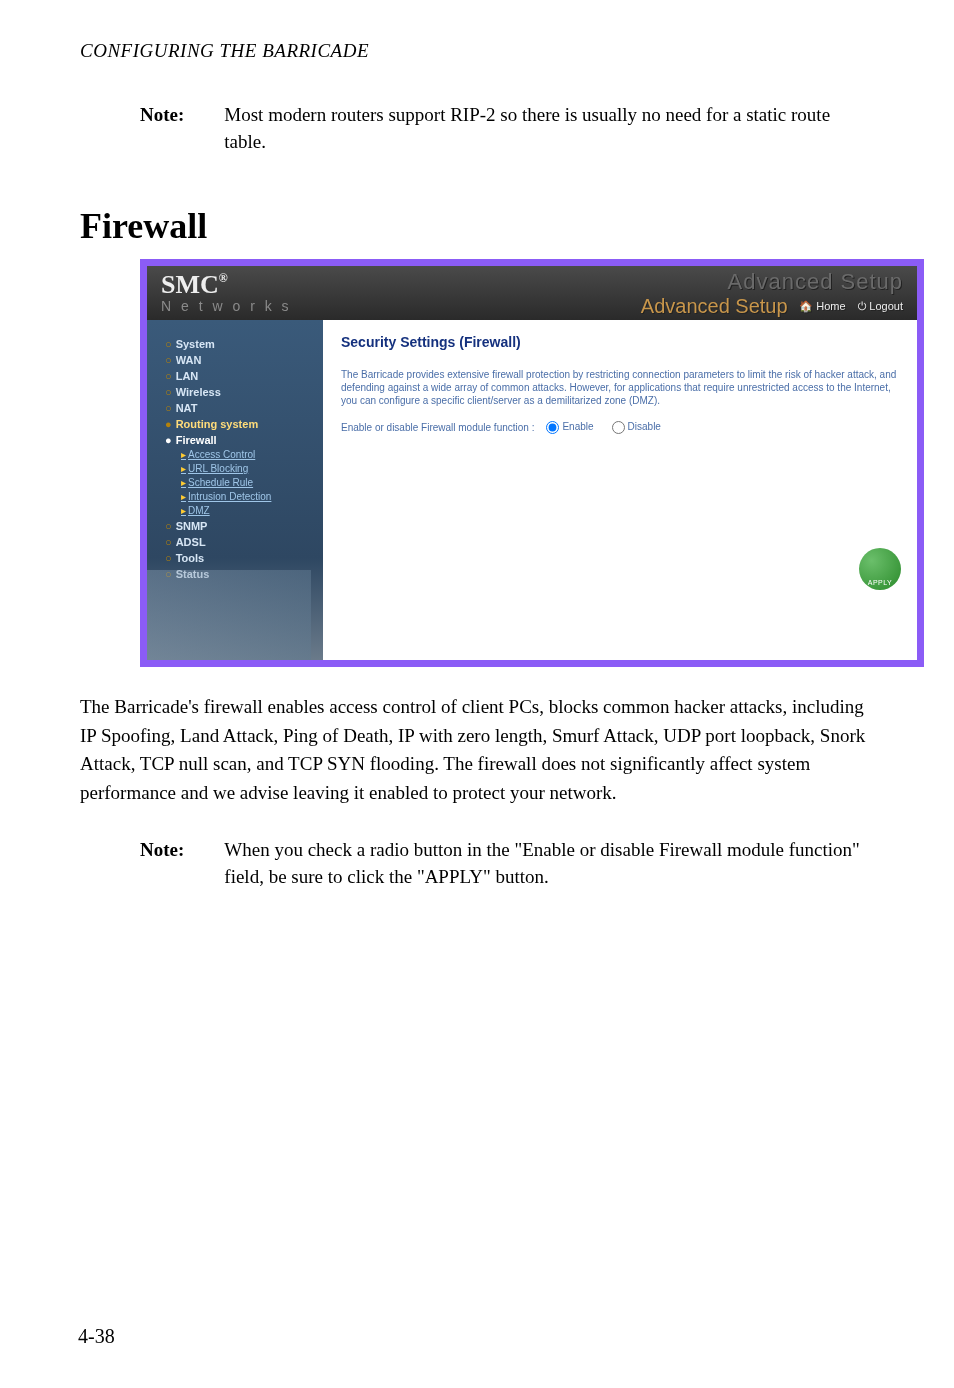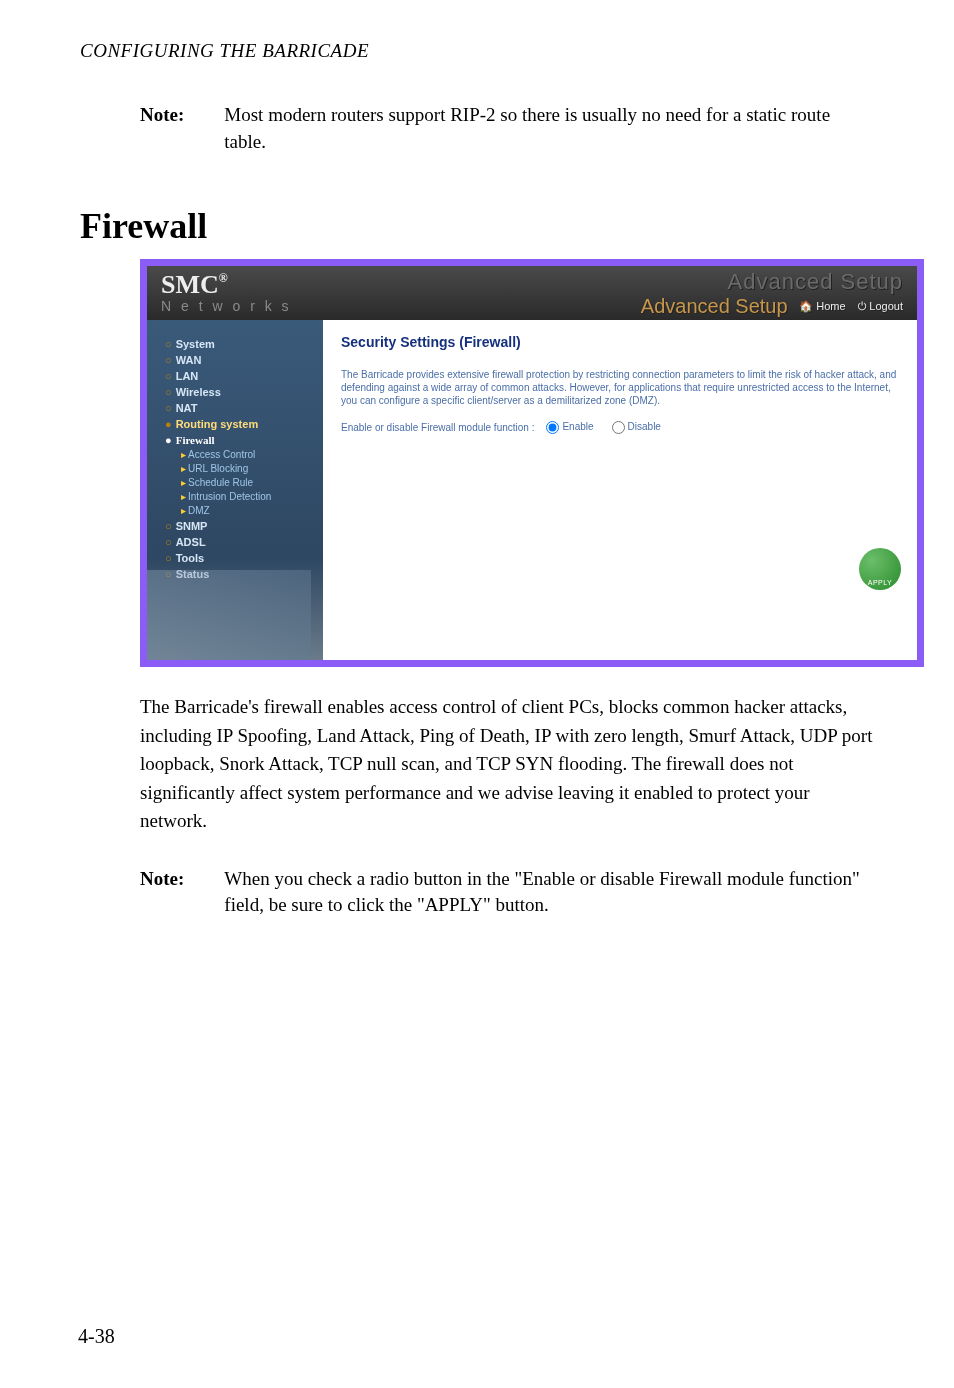--- a/index.html
+++ b/index.html
@@ -124,27 +124,27 @@
   }
   .ss-sidebar li.top .dot {
     color: #b4820b;
     margin-right: 4px;
   }
   .ss-sidebar li.top.active {
     color: #ffdc7a;
   }
   .ss-sidebar li.top.sel {
     color: #fff;
-    font-family: Liberation Serif, serif;
   }
   .ss-sidebar li.sub {
     padding-left: 34px;
     font-size: 10px;
     color: #9fc6e8;
     line-height: 1.4;
+    text-decoration: underline;
   }
   .ss-sidebar li.sub .tri {
     color: #ffcc33;
     margin-right: 2px;
   }
   .ss-sidebar-image {
     position: absolute;
     bottom: 0;
     left: 0;
     width: 164px;
@@ -202,21 +202,20 @@
     color: #fff;
     font-size: 7px;
     display: flex;
     align-items: flex-end;
     justify-content: center;
     padding-bottom: 4px;
     box-sizing: border-box;
     letter-spacing: 0.5px;
   }
   .body-para {
-    margin-left: 60px;
     margin-top: 26px;
     font-size: 19px;
     line-height: 1.5;
   }
   .page-number {
     position: absolute;
     bottom: 40px;
     left: 78px;
     font-size: 20px;
   }

